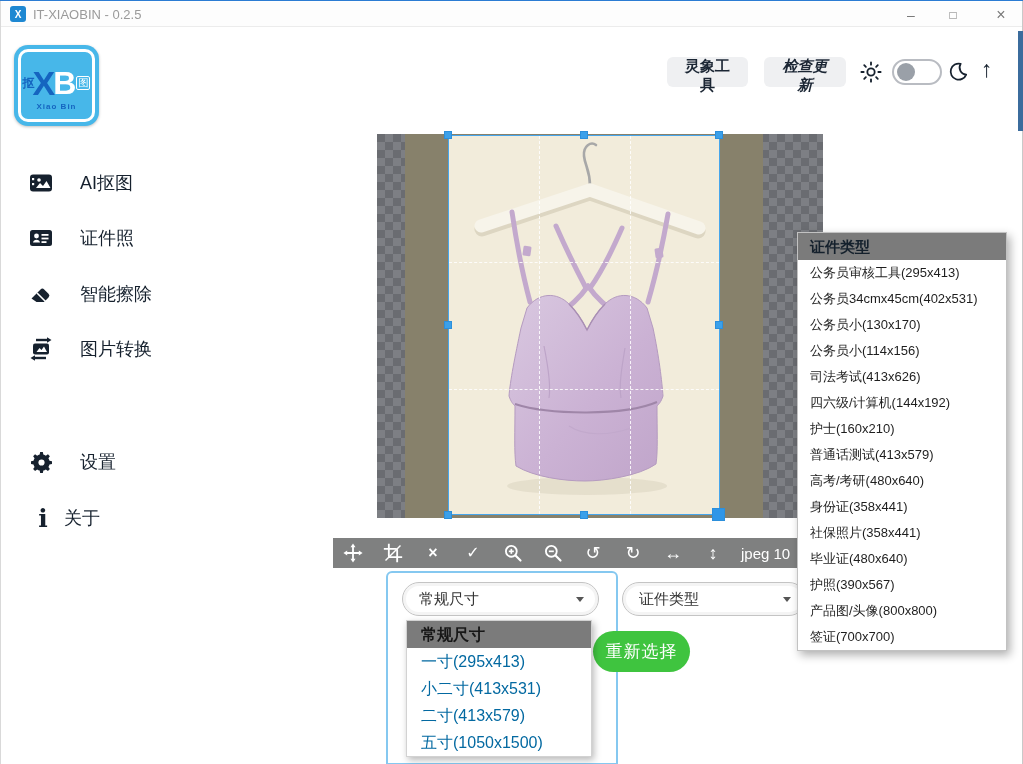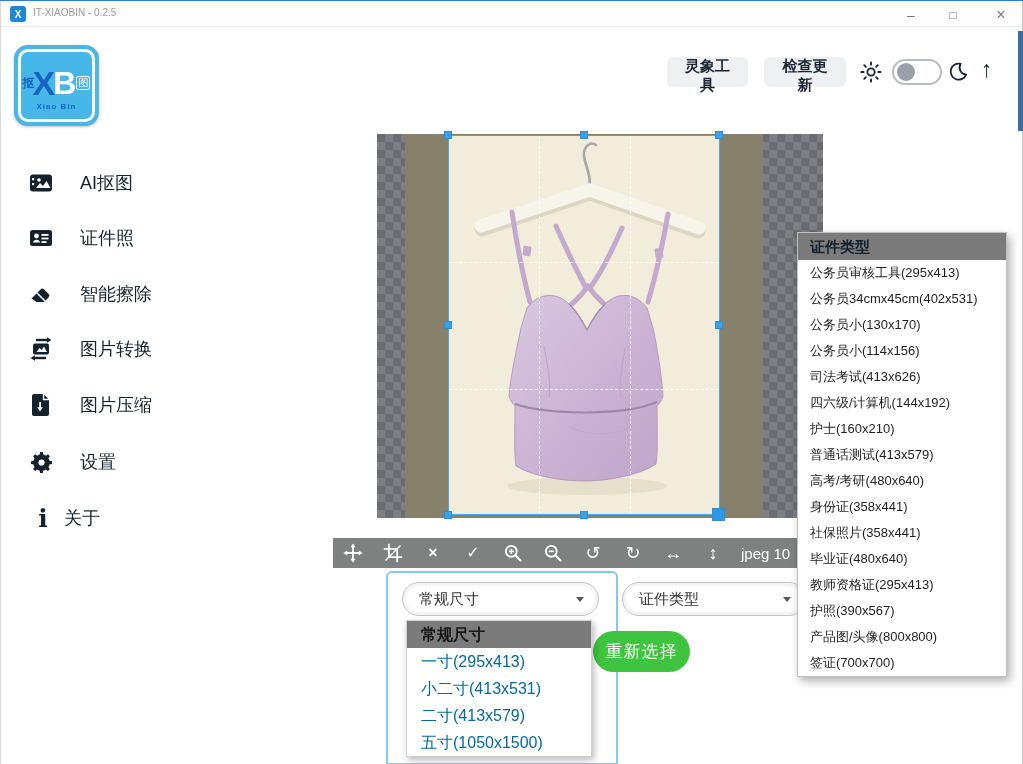--- a/index.html
+++ b/index.html
@@ -9,21 +9,21 @@
     position:relative; width:1023px; height:764px; background:#fff;
     overflow:hidden; border-top:1px solid #2b7cd3;
     box-shadow: inset 1px 0 0 #d9d9d9, inset -1px 0 0 #c9c9c9;
   }
   
   .titlebar { position:absolute; left:1px; right:1px; top:1px; height:25px;
     background:#fdfdfd; border-bottom:1px solid #ececec; }
   .app-icon { position:absolute; left:9px; top:4px; width:16px; height:16px;
     background:#1e88d2; border-radius:3px; color:#fff; font-size:10px; font-weight:bold;
     display:flex; align-items:center; justify-content:center; }
-  .win-title { position:absolute; left:32px; top:5px; font-size:10px; color:#9a9a9a; }
+  .win-title { position:absolute; left:32px; top:5px; font-size:13px; color:#9a9a9a; }
   .win-btn { position:absolute; top:0; width:34px; height:25px; display:flex;
     align-items:center; justify-content:center; color:#7a7a7a; font-size:14px; cursor:default; }
   .win-min { left:893px; } .win-max { left:935px; font-size:12px; } .win-close { left:983px; font-size:16px; }
   .scroll-thumb { position:absolute; right:0; top:30px; width:5px; height:100px; background:#3b6c9d; z-index:9; }
 
   
   .logo { position:absolute; left:14px; top:44px; width:85px; height:81px;
     background:#47b7e9; border-radius:14px; box-shadow:0 1px 3px rgba(0,0,0,.25); }
   .logo-inner { position:absolute; inset:4px; border:3px solid #fff; border-radius:10px;
     display:flex; align-items:center; justify-content:center; }
@@ -33,21 +33,21 @@
   .logo-b { color:#fff; font-size:32px; font-weight:bold; }
   .logo-suffix { color:#fff; font-size:10px; border:1px solid #fff; border-radius:2px; padding:1px; }
   .logo-sub { position:absolute; bottom:8px; left:0; right:0; text-align:center;
     color:#1565c0; font-size:8px; font-weight:bold; letter-spacing:1px; }
 
   
   .hdr-btn { position:absolute; top:56px; height:30px; border:none; background:#eff0f2;
     border-radius:6px; font-size:15px; font-weight:bold; color:#1b2634; cursor:pointer;
     font-family:inherit; padding:0 12px; }
   .btn-lingxiang { left:667px; width:81px; }
-  .btn-update  { left:764px; width:82px; }
+  .btn-update  { left:764px; width:82px;font-style:italic; }
   .sun-icon { position:absolute; left:860px; top:60px; width:22px; height:22px; }
   .theme-toggle { position:absolute; left:892px; top:58px; width:50px; height:26px;
     background:#fff; border:2px solid #b9bcc2; border-radius:13px; cursor:pointer; }
   .toggle-knob { position:absolute; left:3px; top:2px; width:18px; height:18px;
     border-radius:50%; background:#9aa0a8; }
   .moon-icon { position:absolute; left:948px; top:60px; width:21px; height:21px; }
   .up-arrow { position:absolute; left:981px; top:55px; font-size:23px; font-weight:bold;
     color:#16212e; cursor:pointer; }
 
   
@@ -212,31 +212,20 @@
         <path d="M8.5 16 l3 -4 2 2 2.5 -3.5 3 5.5 z" fill="#fff"></path>
         <path d="M8 4 h11" stroke="#16212e" stroke-width="2.4"></path>
         <polygon points="19,1.2 23.5,4 19,6.8" fill="#16212e"></polygon>
         <path d="M18 22 h-11" stroke="#16212e" stroke-width="2.4"></path>
         <polygon points="7,19.2 2.5,22 7,24.8" fill="#16212e"></polygon>
       </svg>
     </span>
     <span class="lbl">图片转换</span>
   </div>
 
-  <div class="side-item" style="top:387px">
-    <span class="ic">
-      <svg viewBox="0 0 26 26" width="26" height="26">
-        <path d="M6 2 h9.5 l5.5 5.5 V22 a2 2 0 0 1 -2 2 H6 a2 2 0 0 1 -2 -2 V4 a2 2 0 0 1 2 -2 z" fill="#16212e"></path>
-        <path d="M15.5 2 v5.5 H21" fill="none" stroke="#fff" stroke-width="1.4"></path>
-        <rect x="11.2" y="10" width="1.8" height="6" fill="#fff"></rect>
-        <polygon points="9.2,15.3 14.9,15.3 12.05,19.5" fill="#fff"></polygon>
-      </svg>
-    </span>
-    <span class="lbl">图片压缩</span>
-  </div>
 
   <div class="side-item" style="top:444px">
     <span class="ic">
       <svg viewBox="0 0 26 26" width="25" height="25">
         <path fill="#16212e" d="M14.4 2.2 l0.5 2.6 a8.6 8.6 0 0 1 2.6 1.1 l2.2 -1.5 2 2 -1.5 2.2 a8.6 8.6 0 0 1 1.1 2.6 l2.6 0.5 v2.8 l-2.6 0.5 a8.6 8.6 0 0 1 -1.1 2.6 l1.5 2.2 -2 2 -2.2 -1.5 a8.6 8.6 0 0 1 -2.6 1.1 l-0.5 2.6 h-2.8 l-0.5 -2.6 a8.6 8.6 0 0 1 -2.6 -1.1 l-2.2 1.5 -2 -2 1.5 -2.2 a8.6 8.6 0 0 1 -1.1 -2.6 l-2.6 -0.5 v-2.8 l2.6 -0.5 a8.6 8.6 0 0 1 1.1 -2.6 l-1.5 -2.2 2 -2 2.2 1.5 a8.6 8.6 0 0 1 2.6 -1.1 l0.5 -2.6 z"></path>
         <circle cx="13" cy="13" r="3.2" fill="#fff"></circle>
       </svg>
     </span>
     <span class="lbl">设置</span>
   </div>
@@ -403,19 +392,18 @@
     <div class="mitem">公务员小(130x170)</div>
     <div class="mitem">公务员小(114x156)</div>
     <div class="mitem">司法考试(413x626)</div>
     <div class="mitem">四六级/计算机(144x192)</div>
     <div class="mitem">护士(160x210)</div>
     <div class="mitem">普通话测试(413x579)</div>
     <div class="mitem">高考/考研(480x640)</div>
     <div class="mitem">身份证(358x441)</div>
     <div class="mitem">社保照片(358x441)</div>
     <div class="mitem">毕业证(480x640)</div>
-    <div class="mitem">教师资格证(295x413)</div>
     <div class="mitem">护照(390x567)</div>
     <div class="mitem">产品图/头像(800x800)</div>
     <div class="mitem">签证(700x700)</div>
   </div>
 
 </div>
 
 </body></html>

